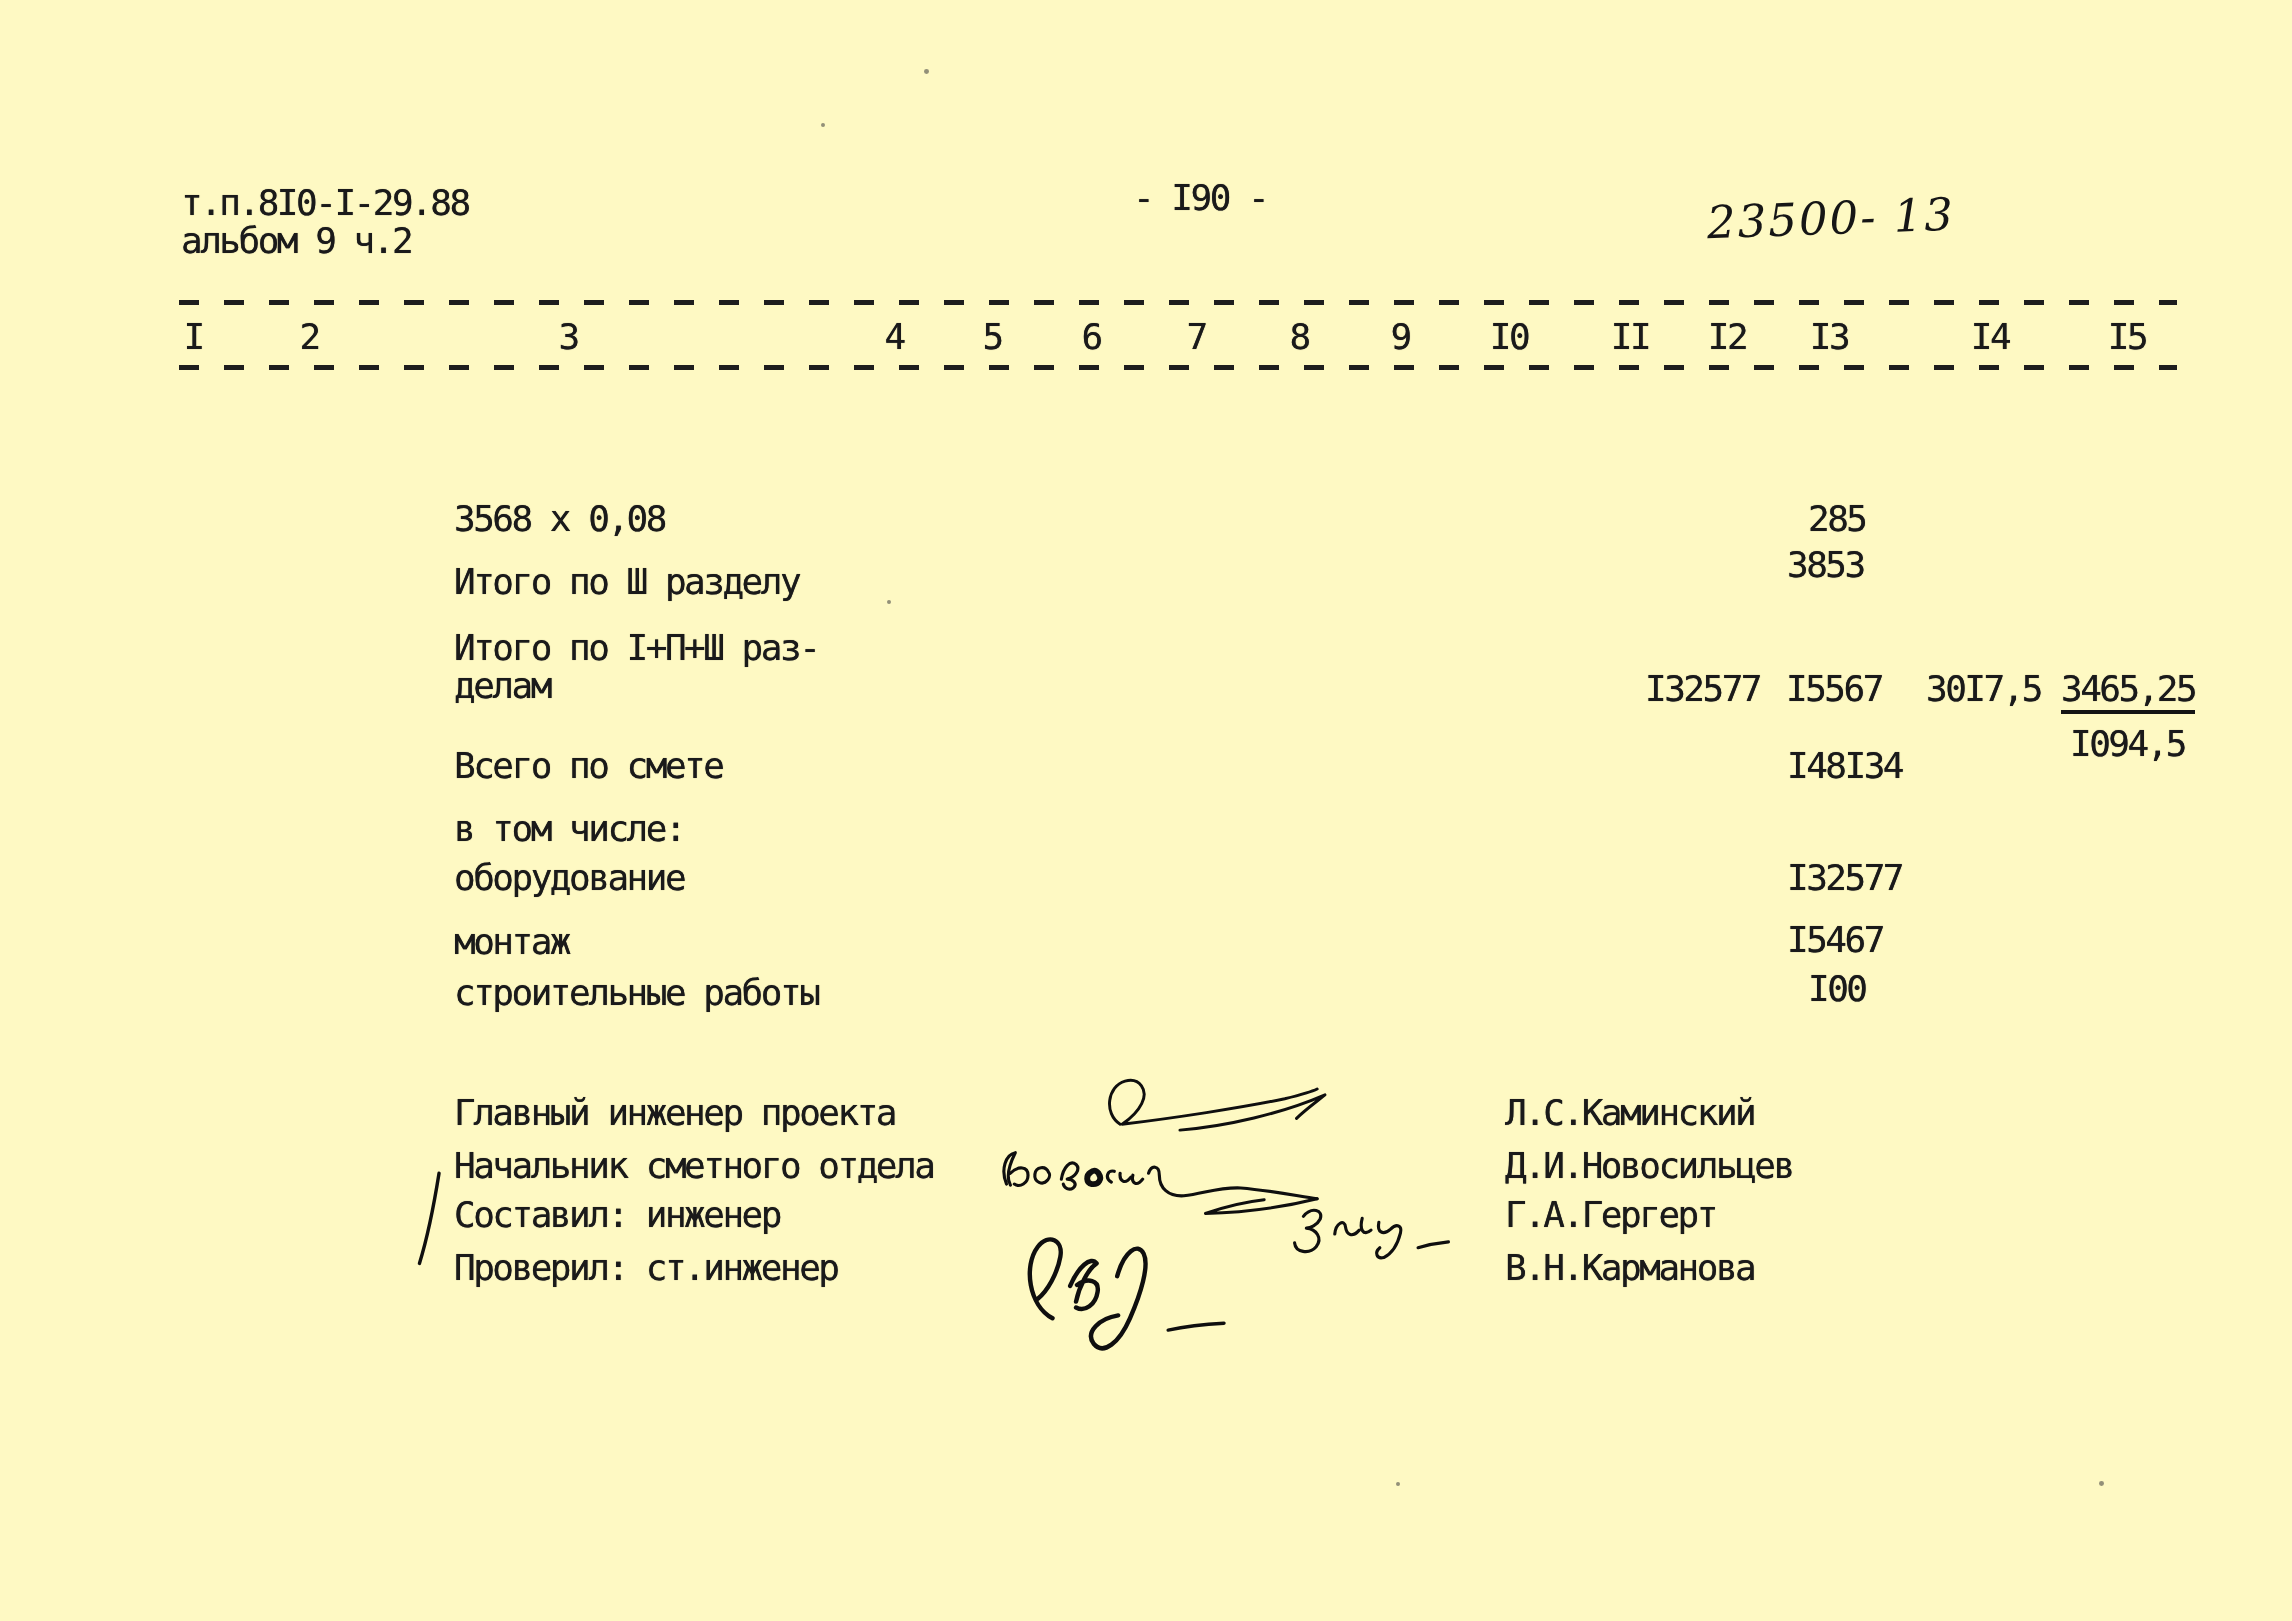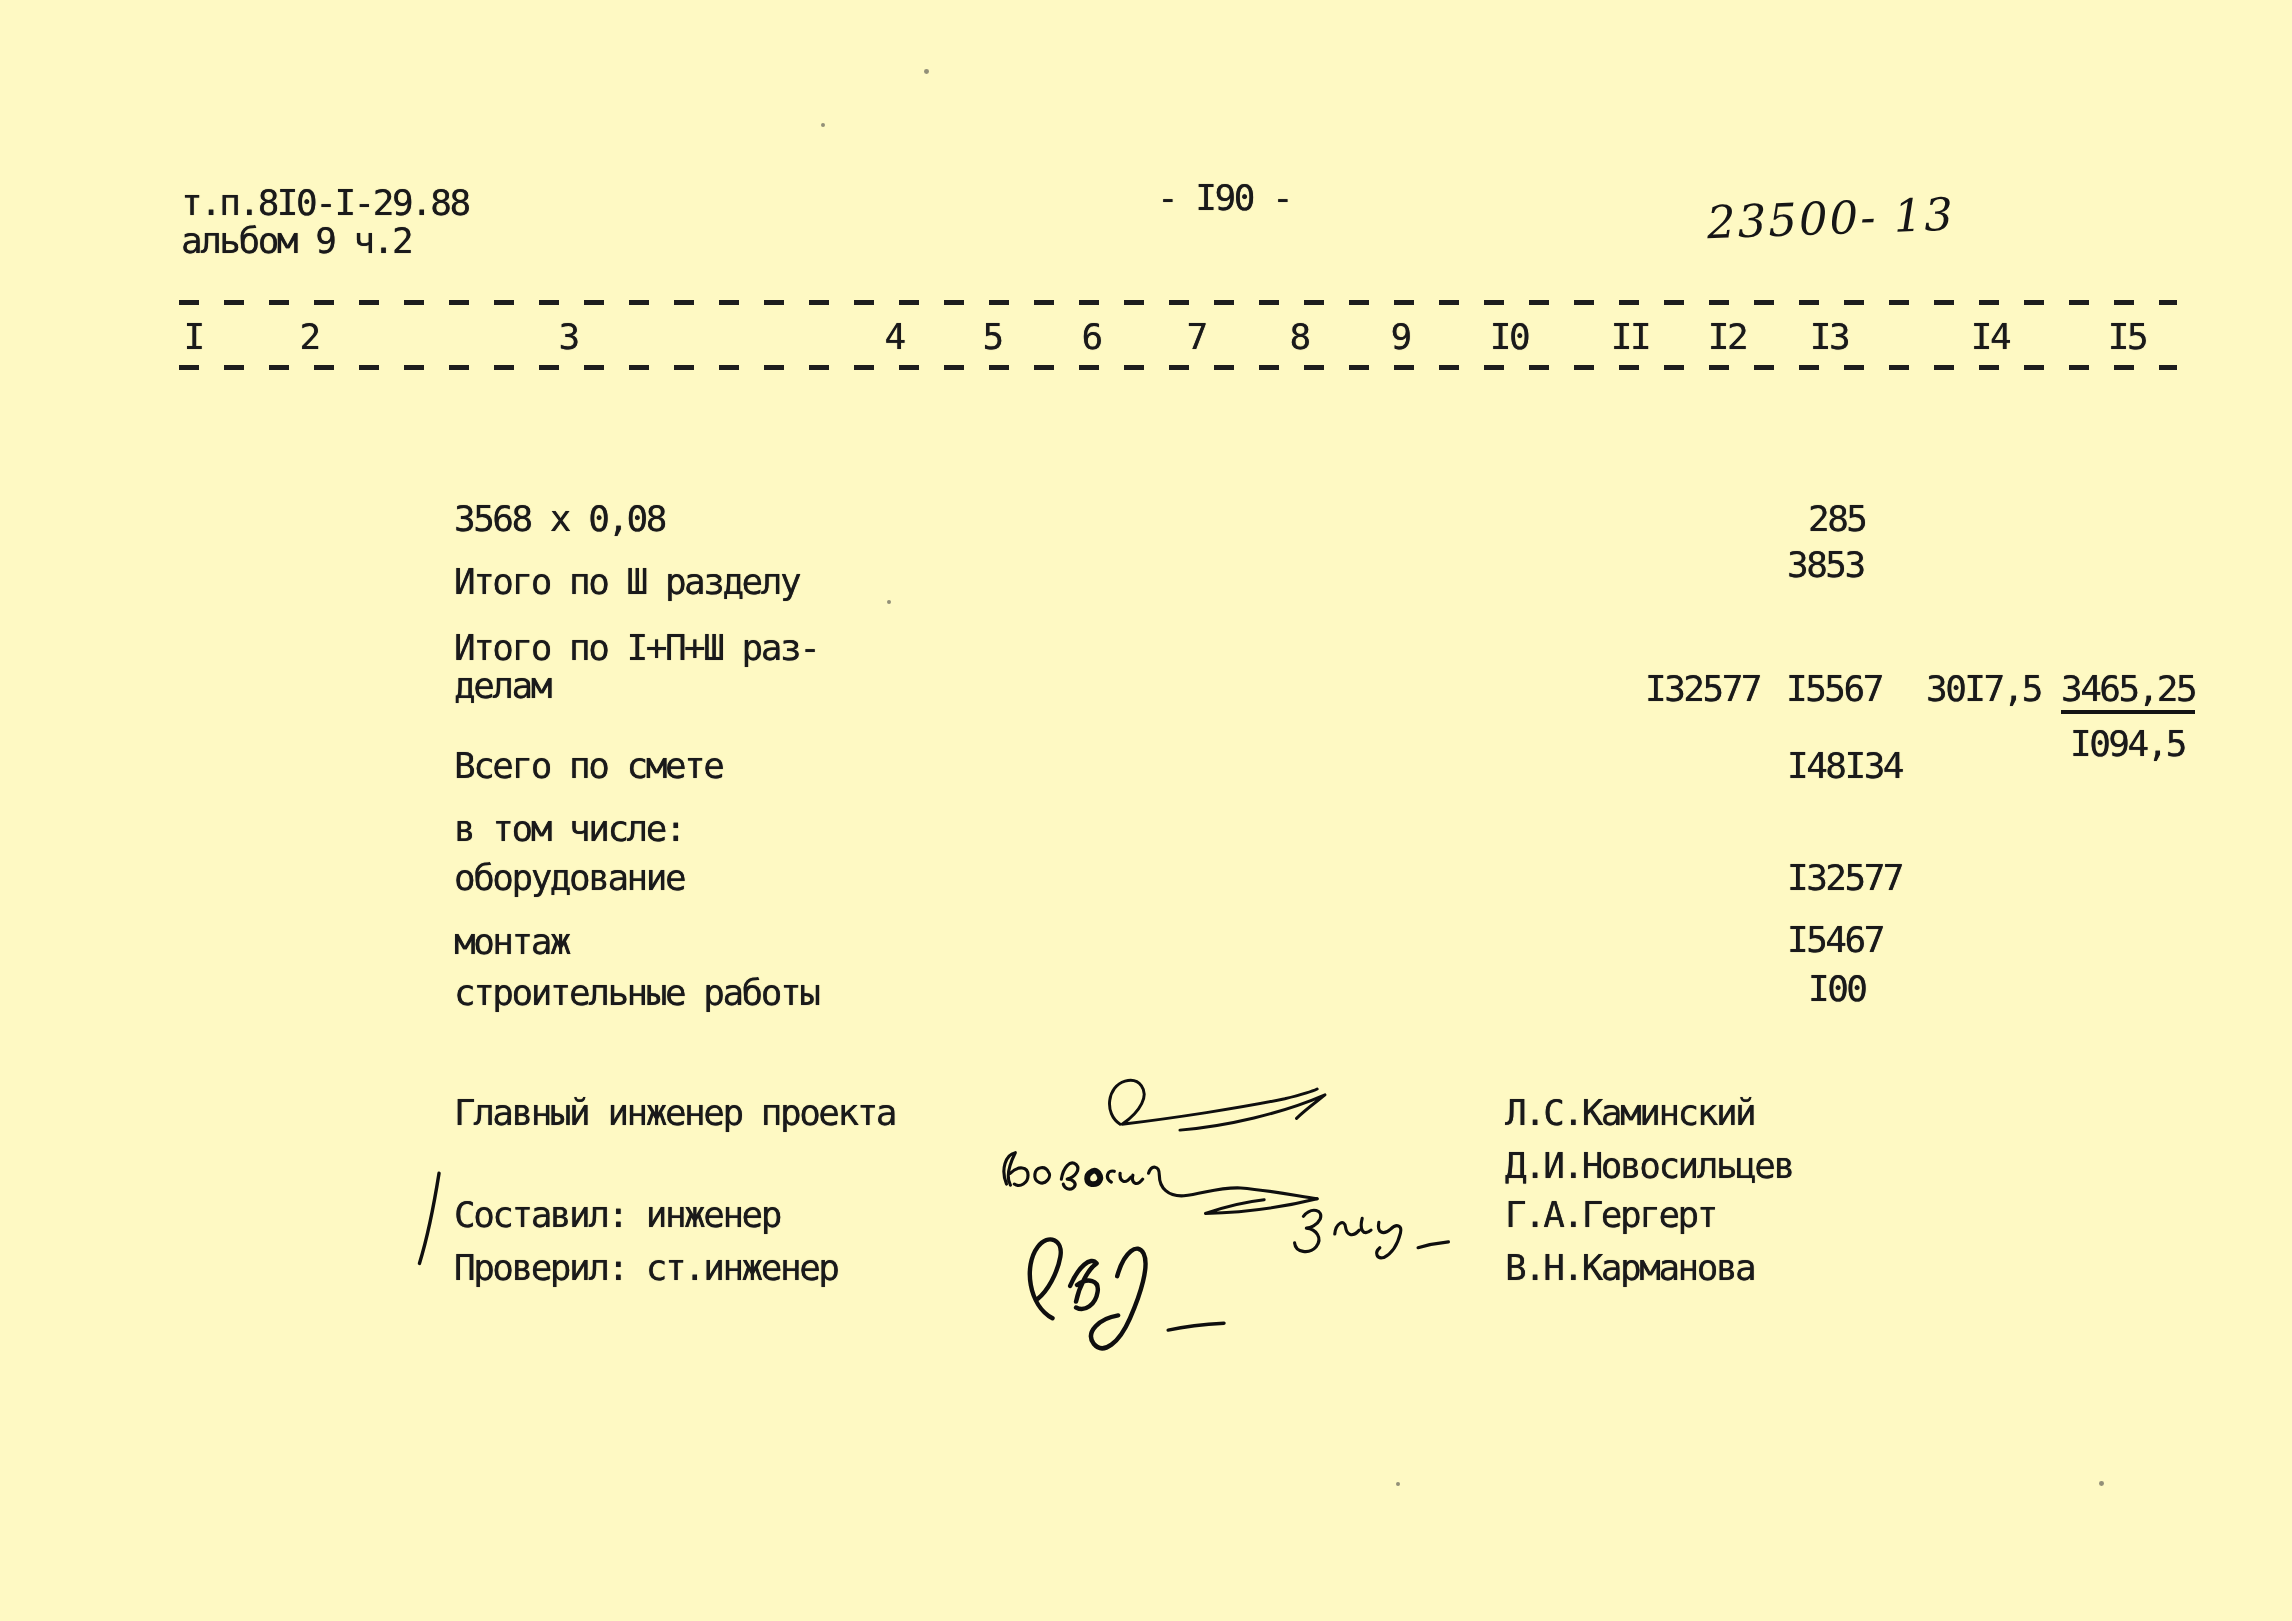--- a/index.html
+++ b/index.html
@@ -35,21 +35,21 @@
   svg.sigs { position:absolute; left:392px; top:1034px; }
   svg.sigs path { fill:none; stroke:#0f0f0f; stroke-linecap:round; stroke-linejoin:round; }
 </style>
 </head>
 <body>
 
 <div class="page">
 
   <div class="t" style="left:181px; top:184px;">т.п.8I0-I-29.88</div>
   <div class="t" style="left:181px; top:222px;">альбом 9 ч.2</div>
-  <div class="t" style="left:1157px; top:179px;">- I90 -</div>
+  <div class="t" style="left:1133px; top:179px;">- I90 -</div>
   <div class="hand" style="left:1707px; top:192px;">23500- 13</div>
 
   <div class="dash-line" style="top:300px;"></div>
   <div class="ruler-nums">
     <span class="col-num" style="position:absolute; left:193px;">I</span>
     <span class="col-num" style="position:absolute; left:309px;">2</span>
     <span class="col-num" style="position:absolute; left:568px;">3</span>
     <span class="col-num" style="position:absolute; left:894px;">4</span>
     <span class="col-num" style="position:absolute; left:992px;">5</span>
     <span class="col-num" style="position:absolute; left:1091px;">6</span>
@@ -88,20 +88,21 @@
   <div class="t" style="left:454px; top:859px;">оборудование</div>
   <div class="t" style="left:1787px; top:859px;">I32577</div>
 
   <div class="t" style="left:454px; top:923px;">монтаж</div>
   <div class="t" style="left:1787px; top:921px;">I5467</div>
 
   <div class="t" style="left:454px; top:974px;">строительные работы</div>
   <div class="t" style="left:1808px; top:970px;">I00</div>
 
   <div class="t" style="left:454px; top:1094px;">Главный инженер проекта</div>
+  <div class="t" style="left:454px; top:1147px;">Начальник сметного отдела</div>
   <div class="t" style="left:454px; top:1196px;">Составил: инженер</div>
   <div class="t" style="left:454px; top:1249px;">Проверил: ст.инженер</div>
 
   <div class="t" style="left:1505px; top:1094px;">Л.С.Каминский</div>
   <div class="t" style="left:1505px; top:1147px;">Д.И.Новосильцев</div>
   <div class="t" style="left:1505px; top:1196px;">Г.А.Гергерт</div>
   <div class="t" style="left:1505px; top:1249px;">В.Н.Карманова</div>
 
   <svg class="sigs" width="1127" height="353" viewBox="400 1055 1150 360">
     <g>

